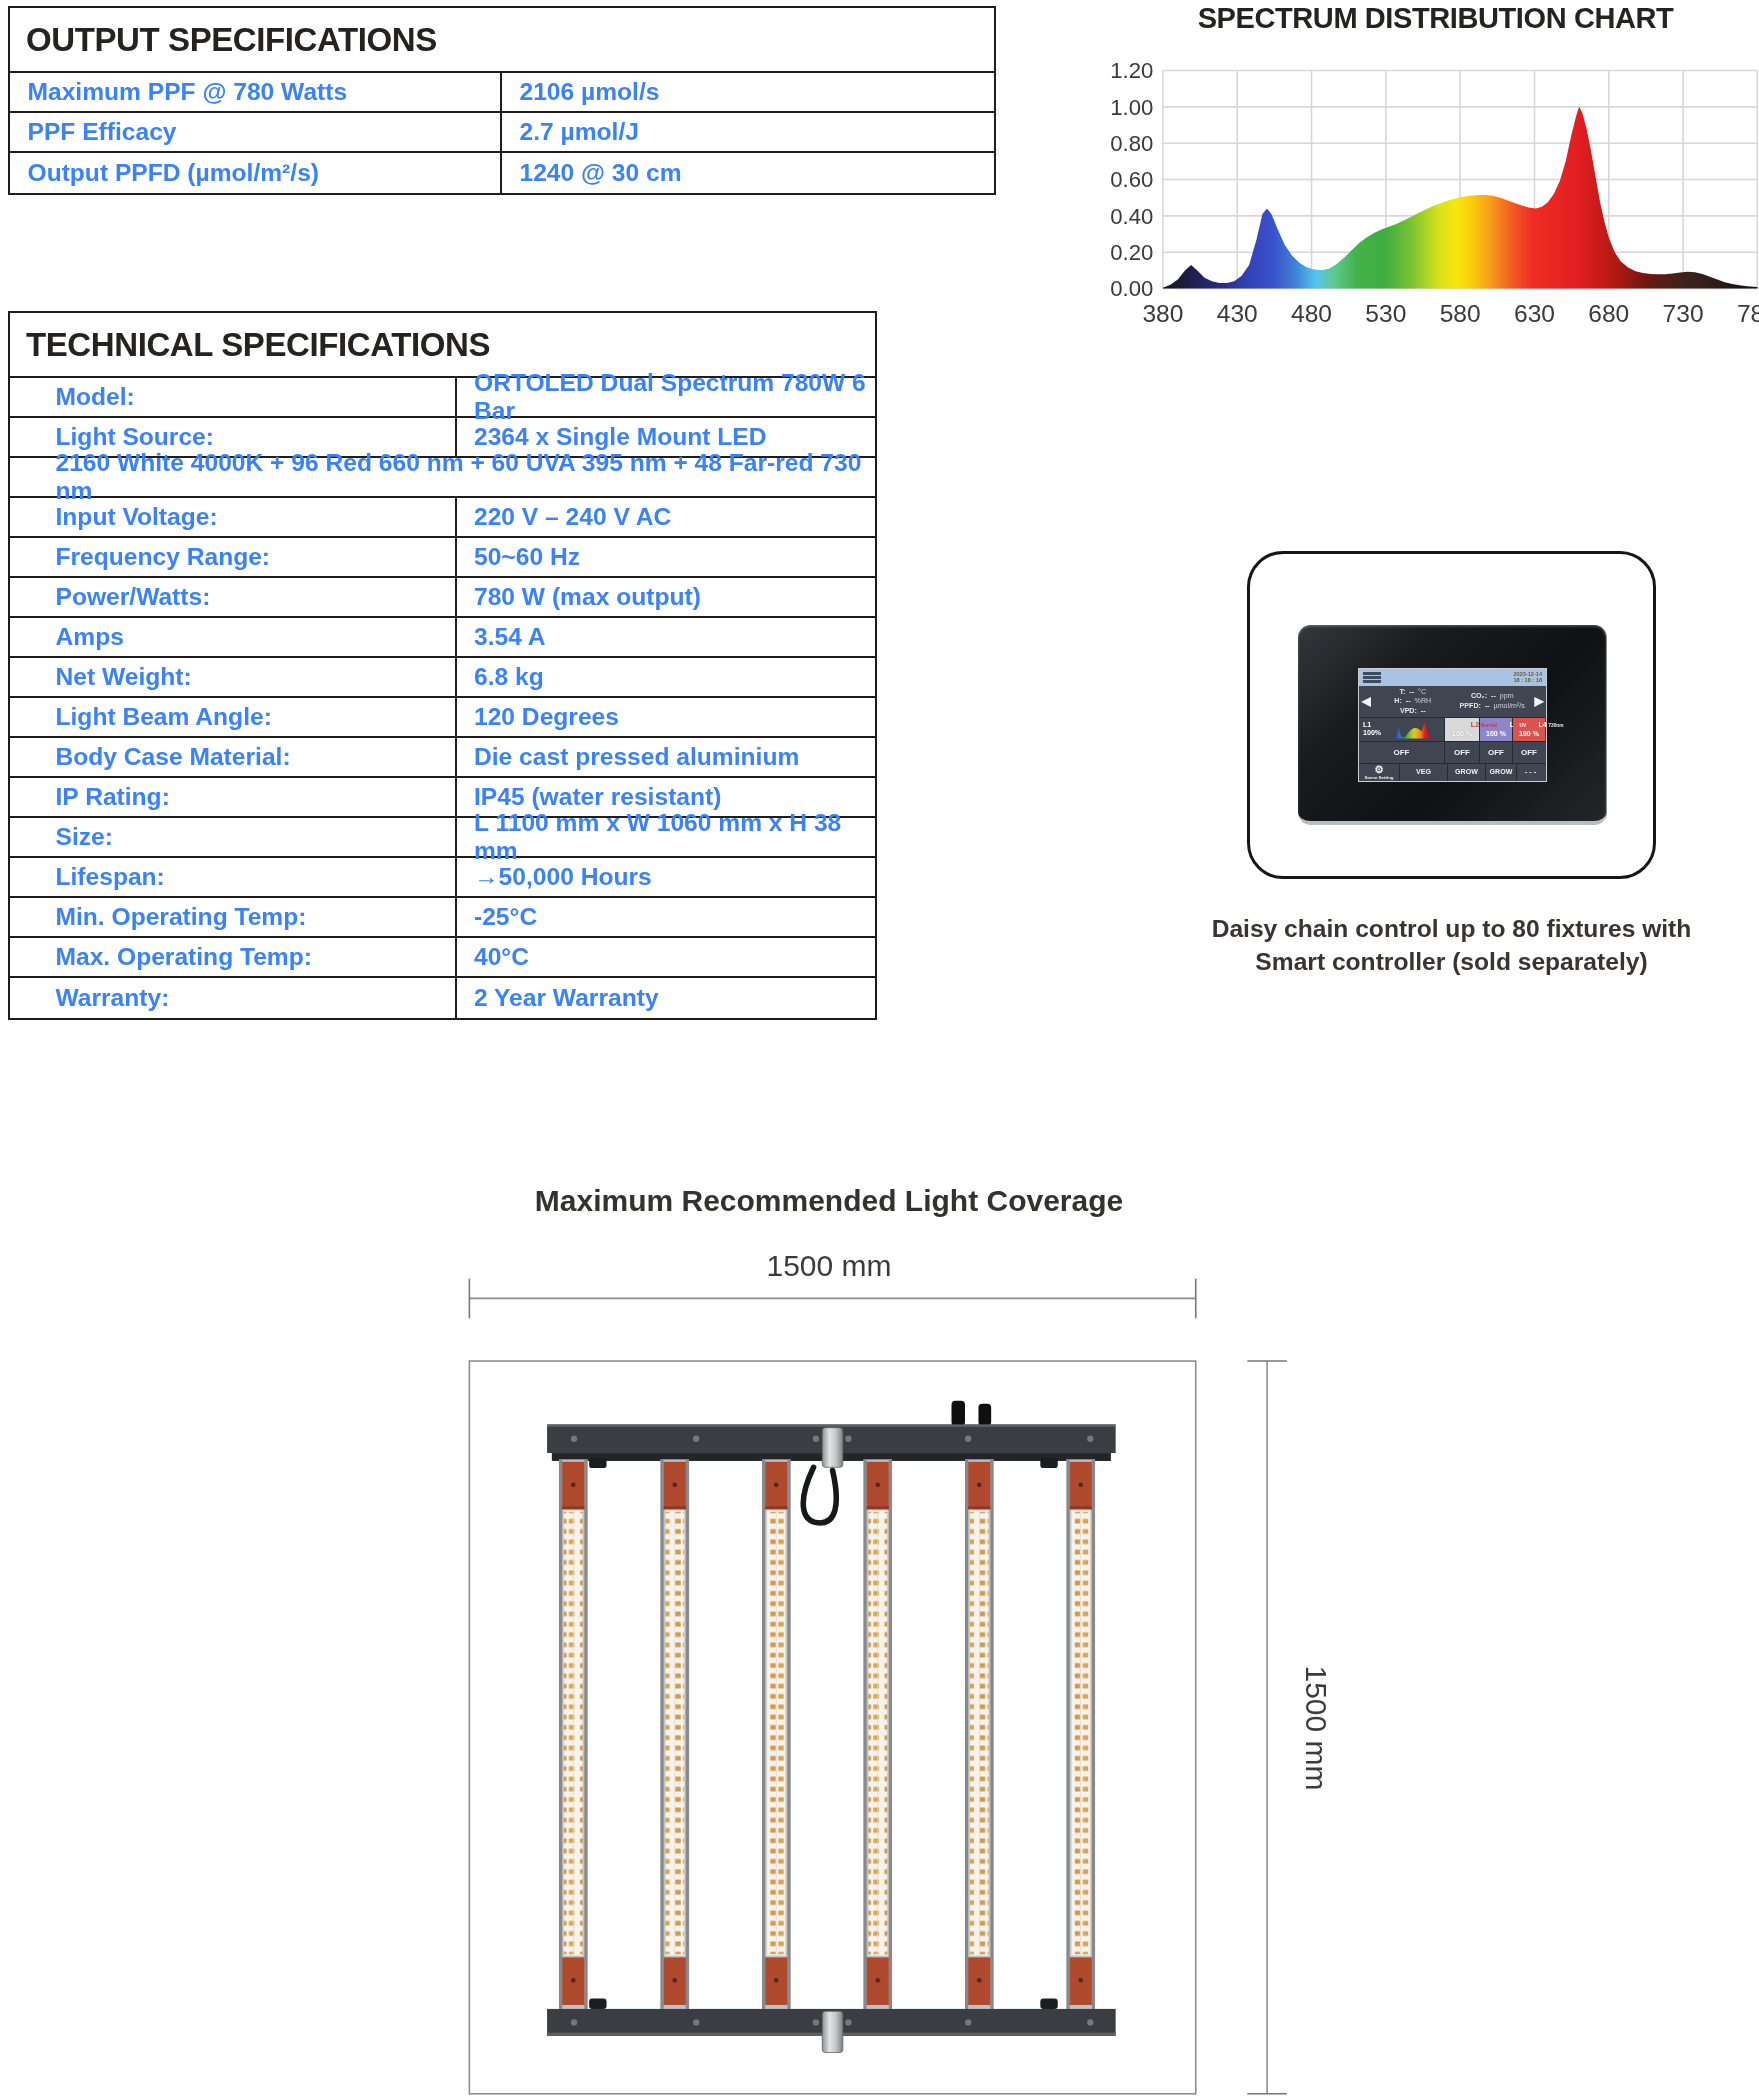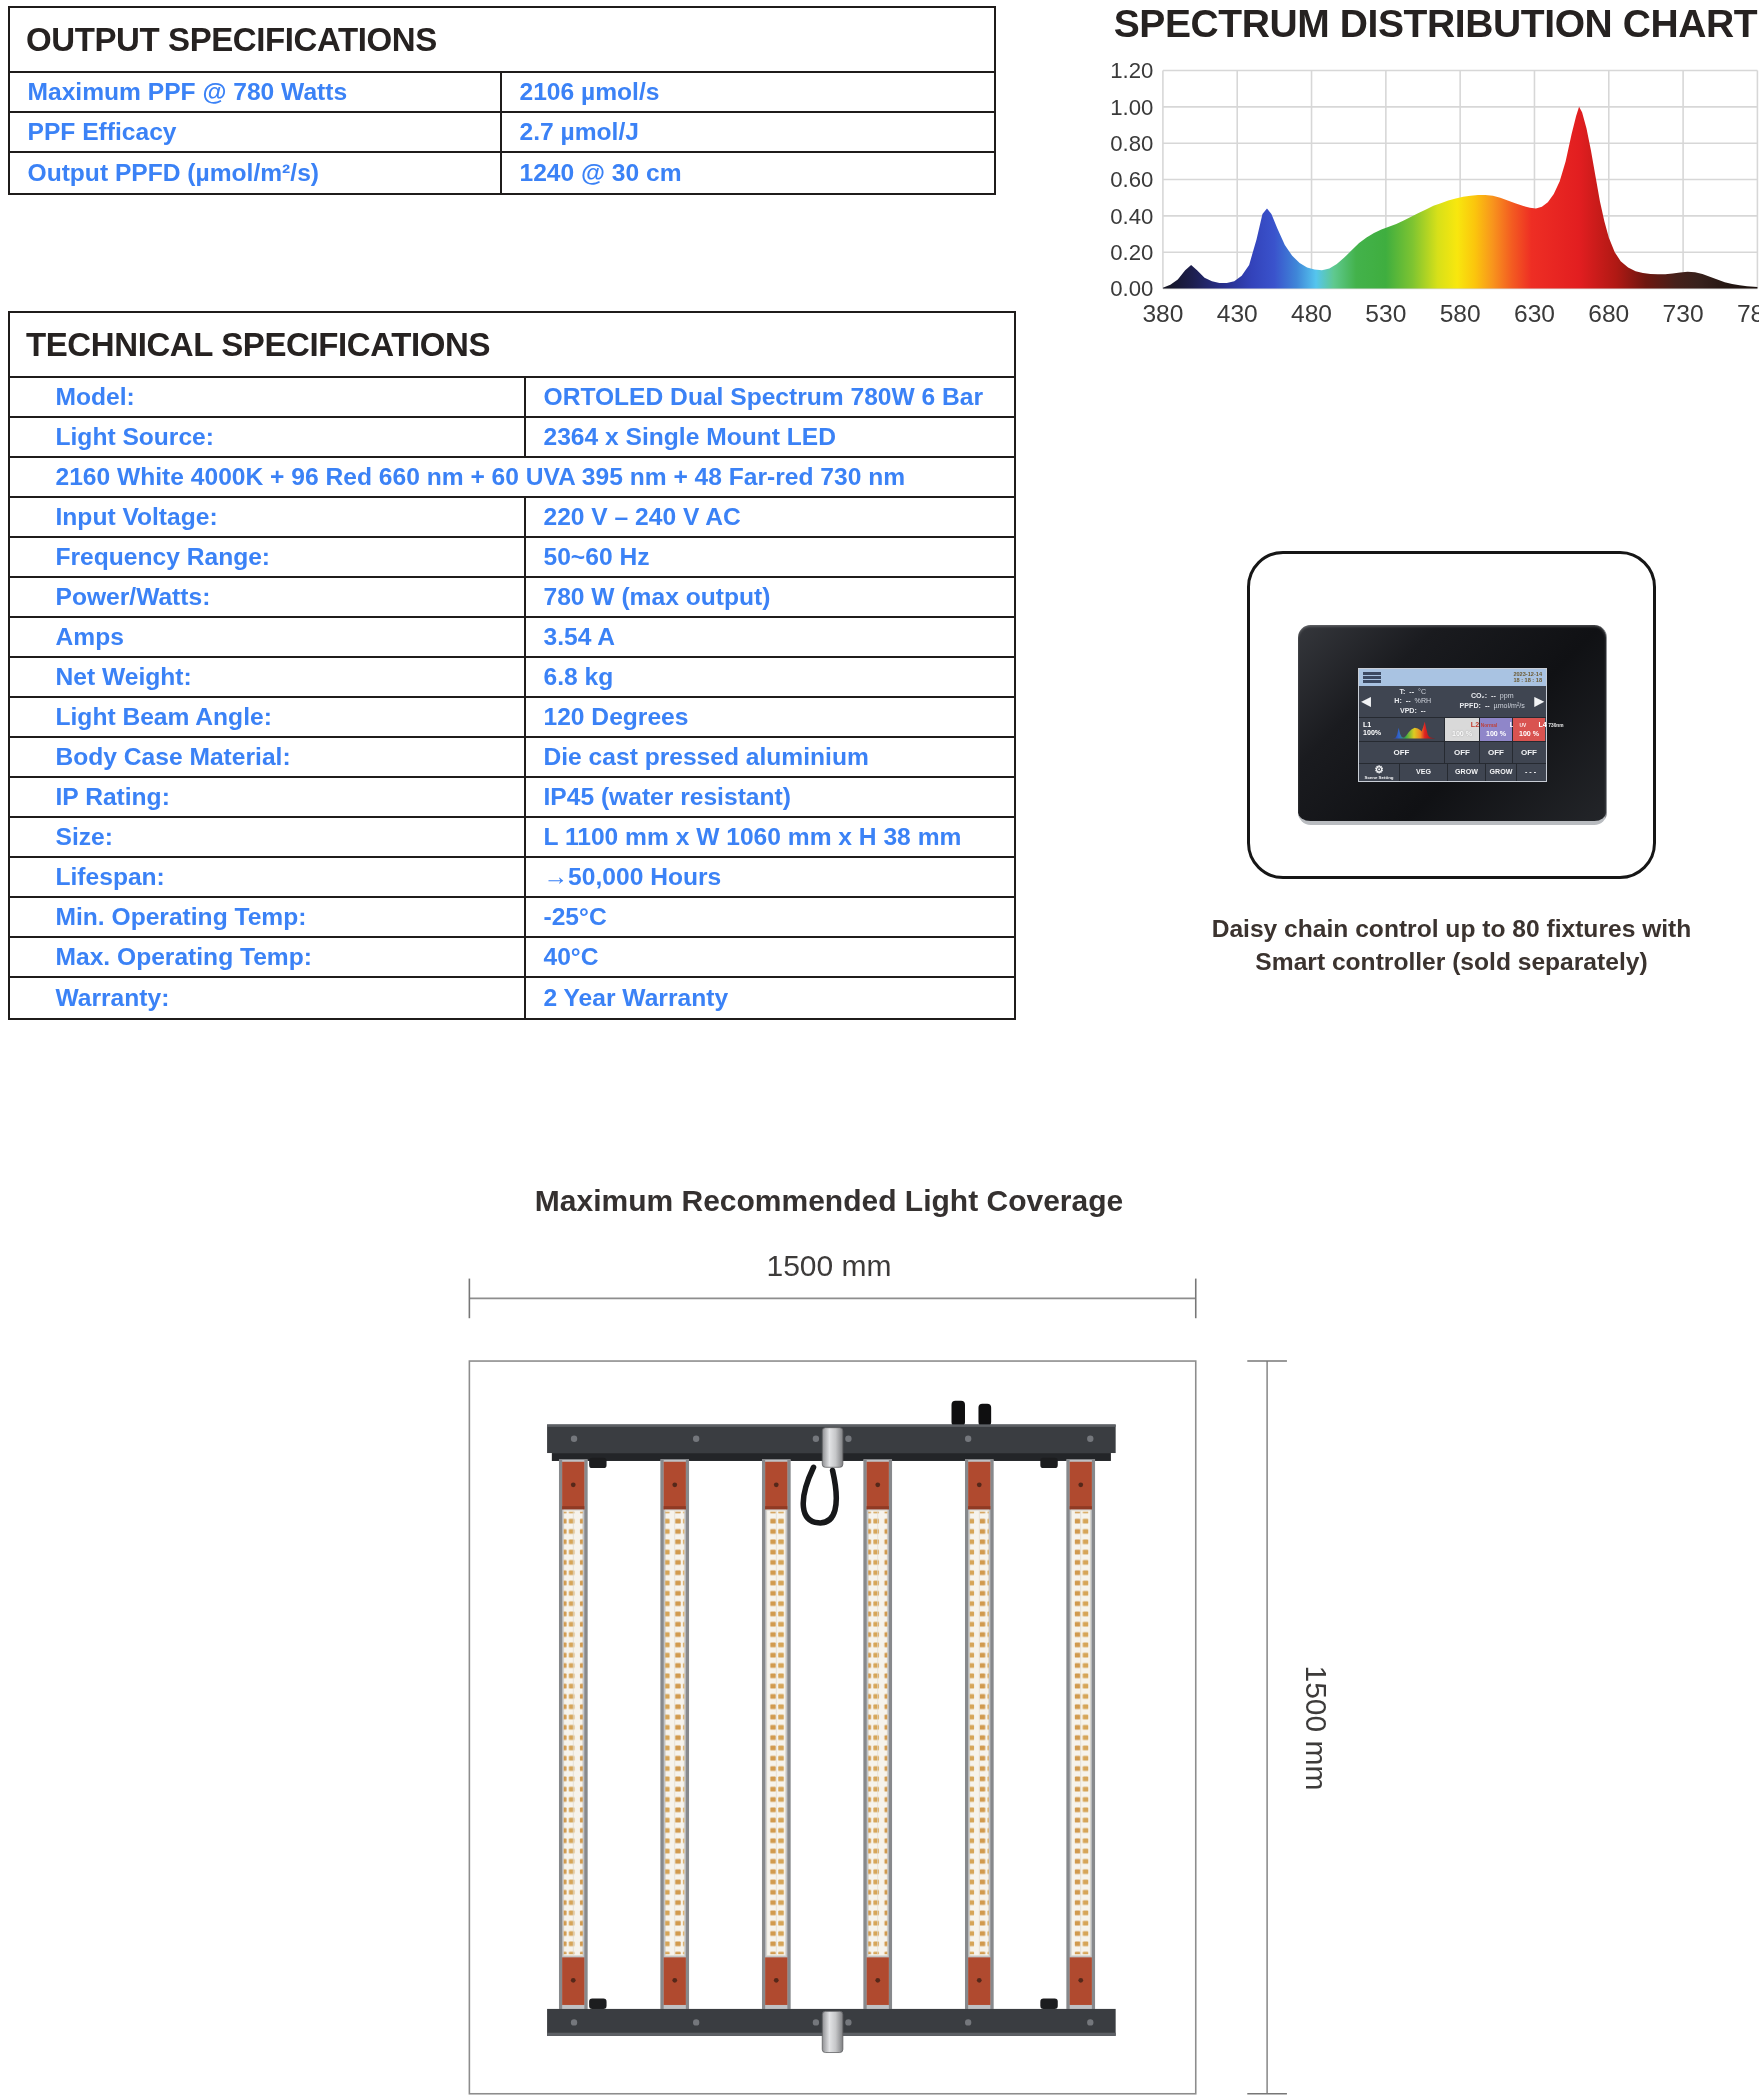--- a/index.html
+++ b/index.html
@@ -16,27 +16,27 @@
   .spec-row .cell { display:flex; align-items:center; font-size:24.6px; font-weight:600;
     padding-left:17.5px; color:#3b82f6; }
   .spec-row .lbl { width:50%; border-right:2.4px solid #1f1c1b; }
   .spec-row .val { width:50%; }
   .spec-row.fullwide .lbl { width:100%; border-right:none; }
 
   #output-table { left:8px; top:6.3px; width:988px; }
   #output-table .tbl-header { height:65px; }
   #output-table .spec-row { height:40px; }
 
-  #tech-table { left:8px; top:311px; width:1008px; }
+  #tech-table { left:8px; top:311px; width:869px; }
   #tech-table .tbl-header { height:65px; }
   #tech-table .spec-row { height:40px;padding-left:28px; }
 
   
   #chart-title { left:1111px; top:1.6px; width:649px; text-align:center;
-    font-size:39px; font-weight:700; letter-spacing:-0.4px; color:#262221; white-space:nowrap; }
+    font-size:29px; font-weight:700; letter-spacing:-0.4px; color:#262221; white-space:nowrap; }
   #spectrum-wrap { left:1109px; top:48px; width:650px; height:286px; }
 
   
   #controller-box { left:1247px; top:551px; width:409px; height:328px;
     border:3.2px solid #161616; border-radius:36px; background:#fff; }
   #controller-device { position:absolute; left:48px; top:71px; width:309px; height:200px;
     background:linear-gradient(135deg,#35373c 0%, #1a1b1f 28%, #101114 60%, #232529 100%);
     border-radius:12.7px; border-bottom:4px solid #b9bcc0; border-right:1.6px solid #8e9094;
     box-shadow:inset 0 1.6px 2.4px rgba(255,255,255,0.25); }
   #controller-screen { position:absolute; left:60px; top:43px; width:189px; height:114px;

